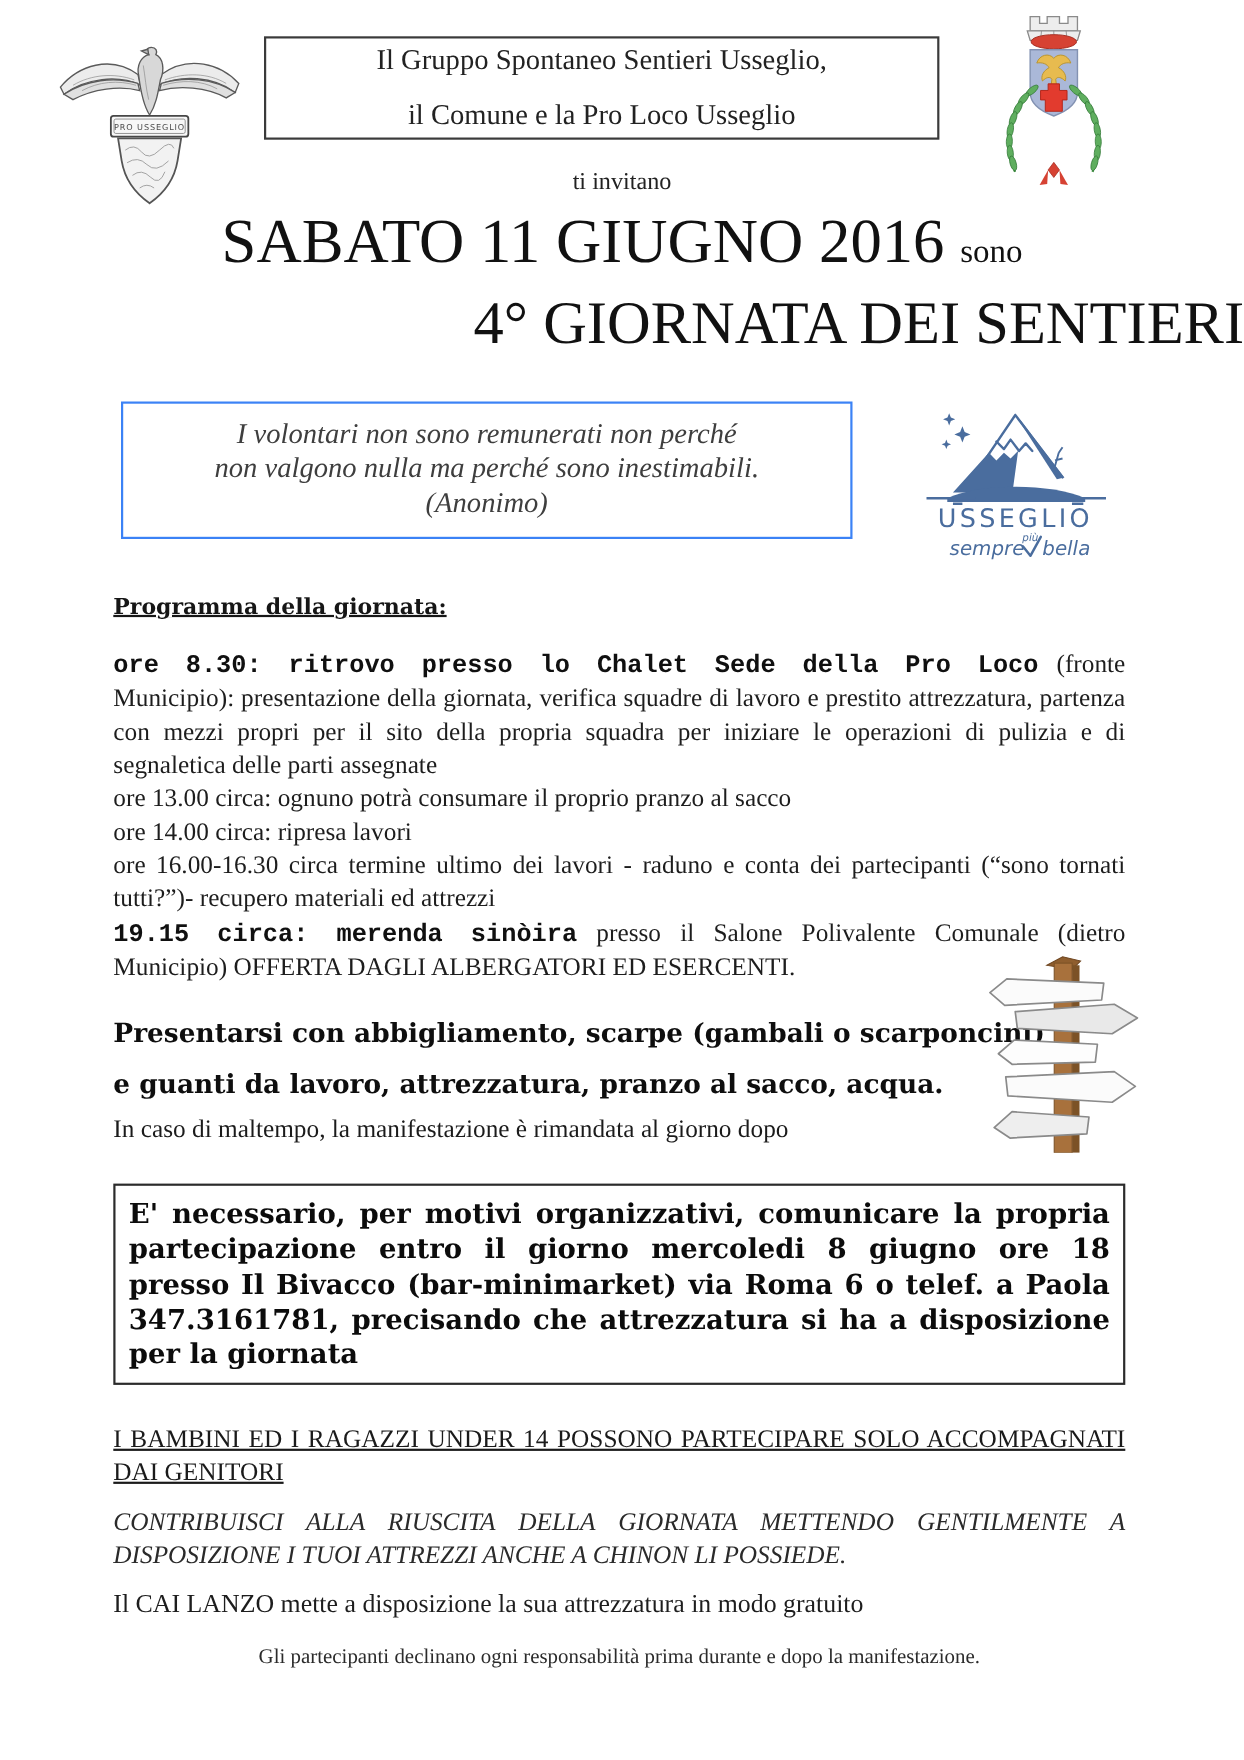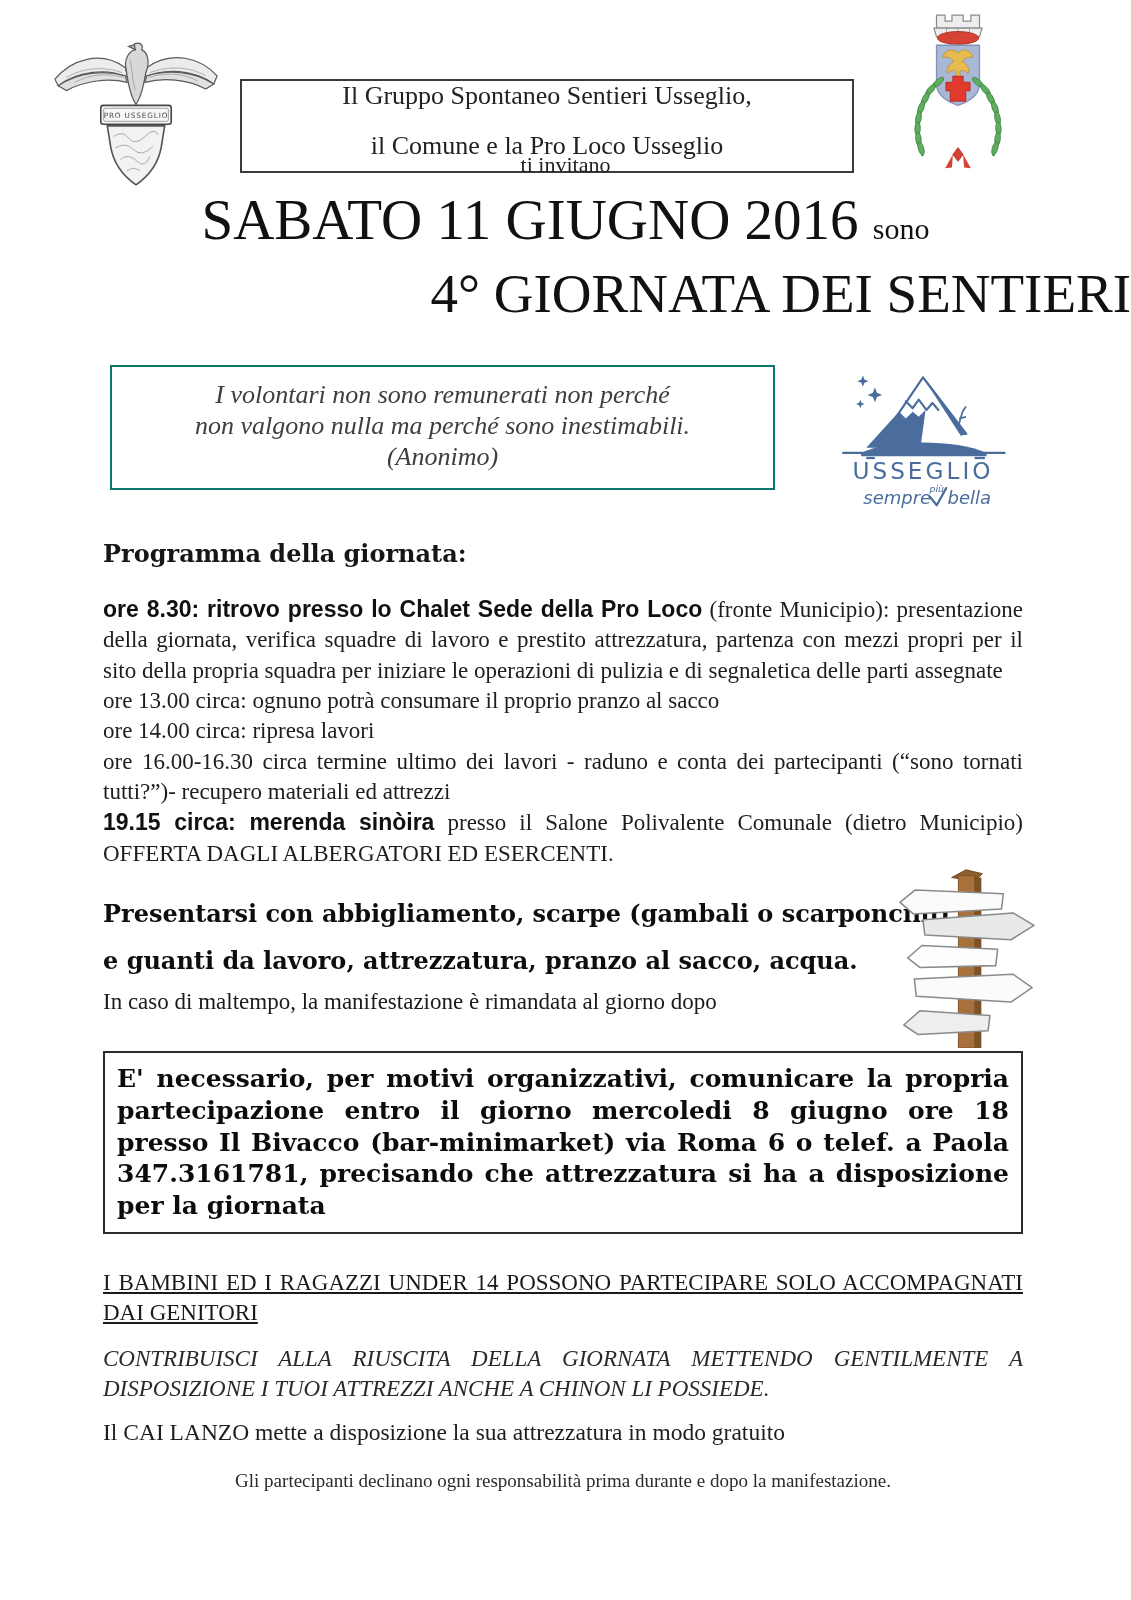--- a/index.html
+++ b/index.html
@@ -11,45 +11,45 @@
     color:#1b1b1b;
     font-family:"Liberation Serif", serif;
     overflow:hidden;
     margin:0 auto;
   }
   
   .eagle-logo { position:absolute; left:50px; top:26px; width:172px; height:162px; }
   .org-box {
     position:absolute; left:240px; top:33px; width:614px; height:94px;
     border:2px solid #3a3a3a;
-    display:flex; flex-direction:column; gap:20px;
-    text-align:center; font-size:26px; color:#222;margin-top:46px;
+    display:flex; flex-direction:column; justify-content:center; gap:20px;
+    text-align:center; font-size:26px; color:#222;
   }
   .crest { position:absolute; left:898px; top:10px; width:120px; height:172px; }
 
   
   .content { position:absolute; left:0; top:140px; width:1131px; }
   .invite { margin-top:12px; text-align:center; font-size:22px; color:#222; }
   .title-line1 { margin-top:12px; text-align:center; font-size:57px; line-height:1.05; letter-spacing:0px; color:#111; }
   .title-line1 .suffix { font-size:30px; }
   .title-line2 { margin-top:16px; text-align:right; font-size:55px; line-height:1.0; color:#111; }
 
   .quote-row { margin:44px 0 0 110px; display:flex; align-items:flex-start; }
   .quote-box {
-    width:665px; border:2px solid #0f766e;
+    width:665px; border:2px solid #3b82f6;
     padding:12px 8px 16px 8px;
     text-align:center; font-style:italic; font-size:26px; line-height:1.2; color:#3e3e3e;
   }
   .usseglio-logo { width:172px; height:146px; margin-left:62px; margin-top:2px; flex:none; }
 
   .flow { padding:0 108px 0 103px; }
-  .program-heading { margin-top:26px; font-family:"DejaVu Serif", serif; font-weight:bold; font-size:24px; color:#161616; }
+  .program-heading { margin-top:26px; font-family:"DejaVu Serif", serif; font-weight:bold; font-size:20px; color:#161616;text-decoration:underline; }
   .program { margin-top:26px; font-size:23px; line-height:1.32; text-align:justify; color:#1d1d1d; }
   .program p { text-align:justify; }
-  .b-slab { font-family:Liberation Sans, sans-serif; font-weight:bold; color:#101010; }
+  .b-slab { font-family:Liberation Mono, monospace; font-weight:bold; color:#101010; }
 
   .equip-bold { margin-top:30px; font-family:"DejaVu Serif", serif; font-weight:bold; font-size:24px; color:#0e0e0e; }
   .equip-bold2 { margin-top:18px; }
   .weather { margin-top:14px; font-size:23px; }
 
   .signpost { position:absolute; left:888px; top:866px; width:158px; height:182px; }
 
   .notice-box {
     margin-top:36px; width:920px;
     border:2px solid #2b2b2b;

